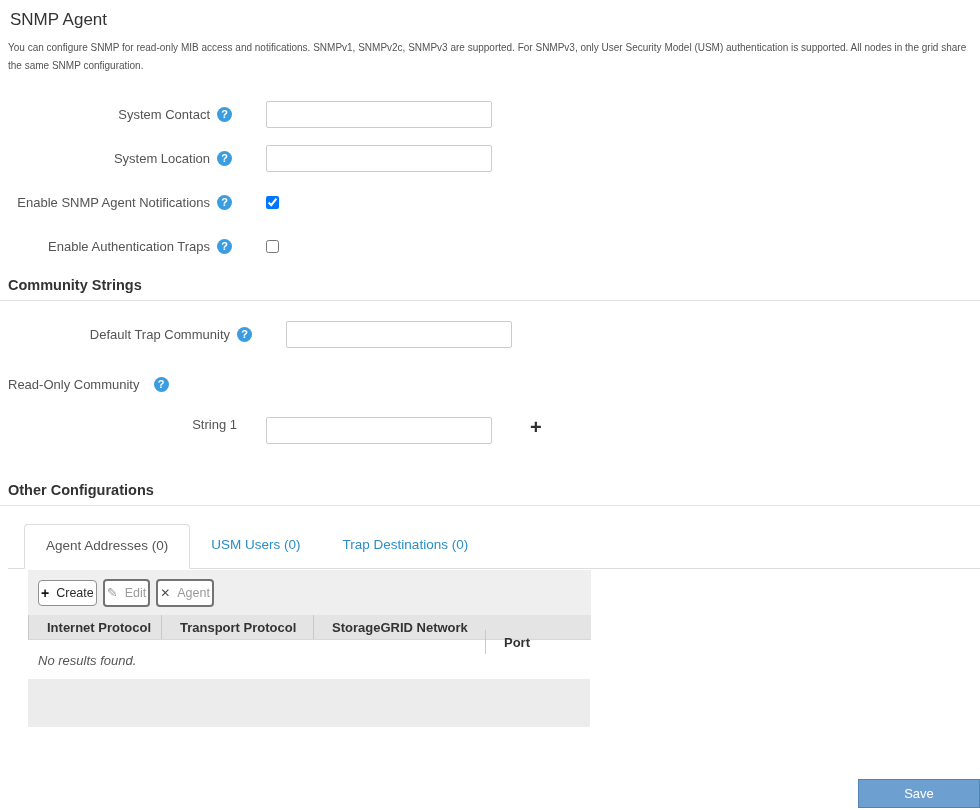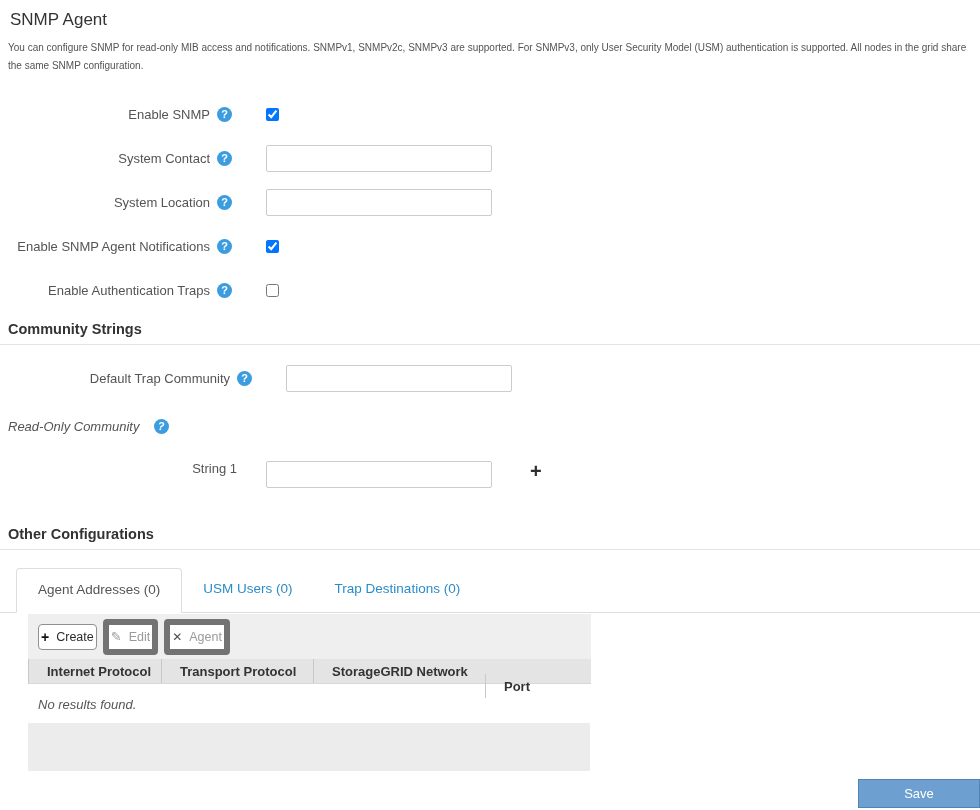--- a/index.html
+++ b/index.html
@@ -18,45 +18,45 @@
                line-height:15px; text-align:center; cursor:pointer; }
   .help-icon::after { content:"?"; }
   .control { margin-left:27px; display:flex; align-items:center; }
   input[type="checkbox"] { width:13px; height:13px; margin:0; }
   input[type="text"] { width:226px; height:27px; box-sizing:border-box; border:1px solid #ccc;
                        border-radius:2px; padding:0 8px; font-family:inherit; font-size:13px; color:#333; }
 
   .section-title { font-size:14.5px; font-weight:700; color:#333; margin:6px 0 0 8px; }
   .rule { border:0; border-top:1px solid #e4e4e4; margin:7px 0 0 0; }
 
-  .ro-row { margin:24px 0 0 8px; height:20px; display:flex; align-items:center;font-style:italic; }
+  .ro-row { margin:24px 0 0 8px; height:20px; display:flex; align-items:flex-end; }
   .ro-label { color:#545454; }
   .ro-row .help-icon { margin-left:14px; }
 
   .string-row { display:flex; align-items:flex-start; height:27px; margin-top:25px; }
   .string-label { width:237px; text-align:right; color:#545454; }
   .string-row input[type="text"] { margin-left:29px; }
   .plus-add { margin-left:38px; font-size:20px; font-weight:700; color:#2f2f2f; cursor:pointer; line-height:20px; }
   .plus-add::after { content:"+"; }
 
   .other-title { margin-top:38px; }
 
   .tabs { display:flex; align-items:stretch; margin-top:18px; padding-left:16px;
-          border-bottom:1px solid #ddd; height:44px; box-sizing:content-box; }
+          border-bottom:1px solid #ddd; height:44px; box-sizing:content-box;margin-left:8px; }
   .tab { padding:13px 21px 0 21px; font-size:13.5px; cursor:pointer; }
   .tab.active { background:#fff; color:#555; border:1px solid #ddd; border-bottom:1px solid #fff;
                 border-radius:4px 4px 0 0; margin-bottom:-1px; cursor:default; }
   .tab.inactive { color:#2b8dc7; }
 
   .panel-toolbar { margin:1px 0 0 28px; width:563px; height:45px; background:#efefef;
                    display:flex; align-items:center; padding-left:10px; box-sizing:border-box; }
   .btn { display:flex; align-items:center; height:24px; background:#fff; border-radius:4px;
          padding:0 2px; margin-right:6px; font-size:12.5px; cursor:pointer; }
   .btn-enabled { border:1px solid #909090; color:#2b2b2b; }
-  .btn-disabled { border:6px solid #737373; color:#9a9a9a; cursor:default; }
+  .btn-disabled { border:2px solid #737373; color:#9a9a9a; cursor:default; }
   .btn .icn { margin-right:7px; }
   .plus-icon { font-weight:700; font-size:14px; color:#111; }
   .plus-icon::after { content:"+"; }
   .pencil-icon { color:#9a9a9a; font-size:13px; }
   .pencil-icon::after { content:"✎"; }
   .x-icon { color:#4d4d4d; font-weight:700; font-size:12px; }
   .x-icon::after { content:"✕"; }
 
   .grid-header { margin-left:28px; width:563px; height:25px; background:#e4e4e4;
                  display:flex; align-items:center; border-left:1px solid #c9c9c9;
@@ -80,29 +80,20 @@
 </head>
 <body>
 
 <div class="page">
 
   <div class="title">SNMP Agent</div>
   <div class="desc">You can configure SNMP for read-only MIB access and notifications. SNMPv1, SNMPv2c, SNMPv3 are supported. For SNMPv3, only User Security Model (USM) authentication is supported. All nodes in the grid share the same SNMP configuration.</div>
 
   <div class="form">
 
-    <div class="form-row">
-      <div class="form-label">Enable SNMP</div>
-      <div class="help-slot">
-          <span class="help-icon"></span>
-        </div>
-      <div class="control">
-        <input type="checkbox" checked="" style="">
-      </div>
-    </div>
 
     <div class="form-row">
       <div class="form-label">System Contact</div>
       <div class="help-slot">
           <span class="help-icon"></span>
         </div>
       <div class="control">
         <input type="text" style="">
       </div>
     </div>

